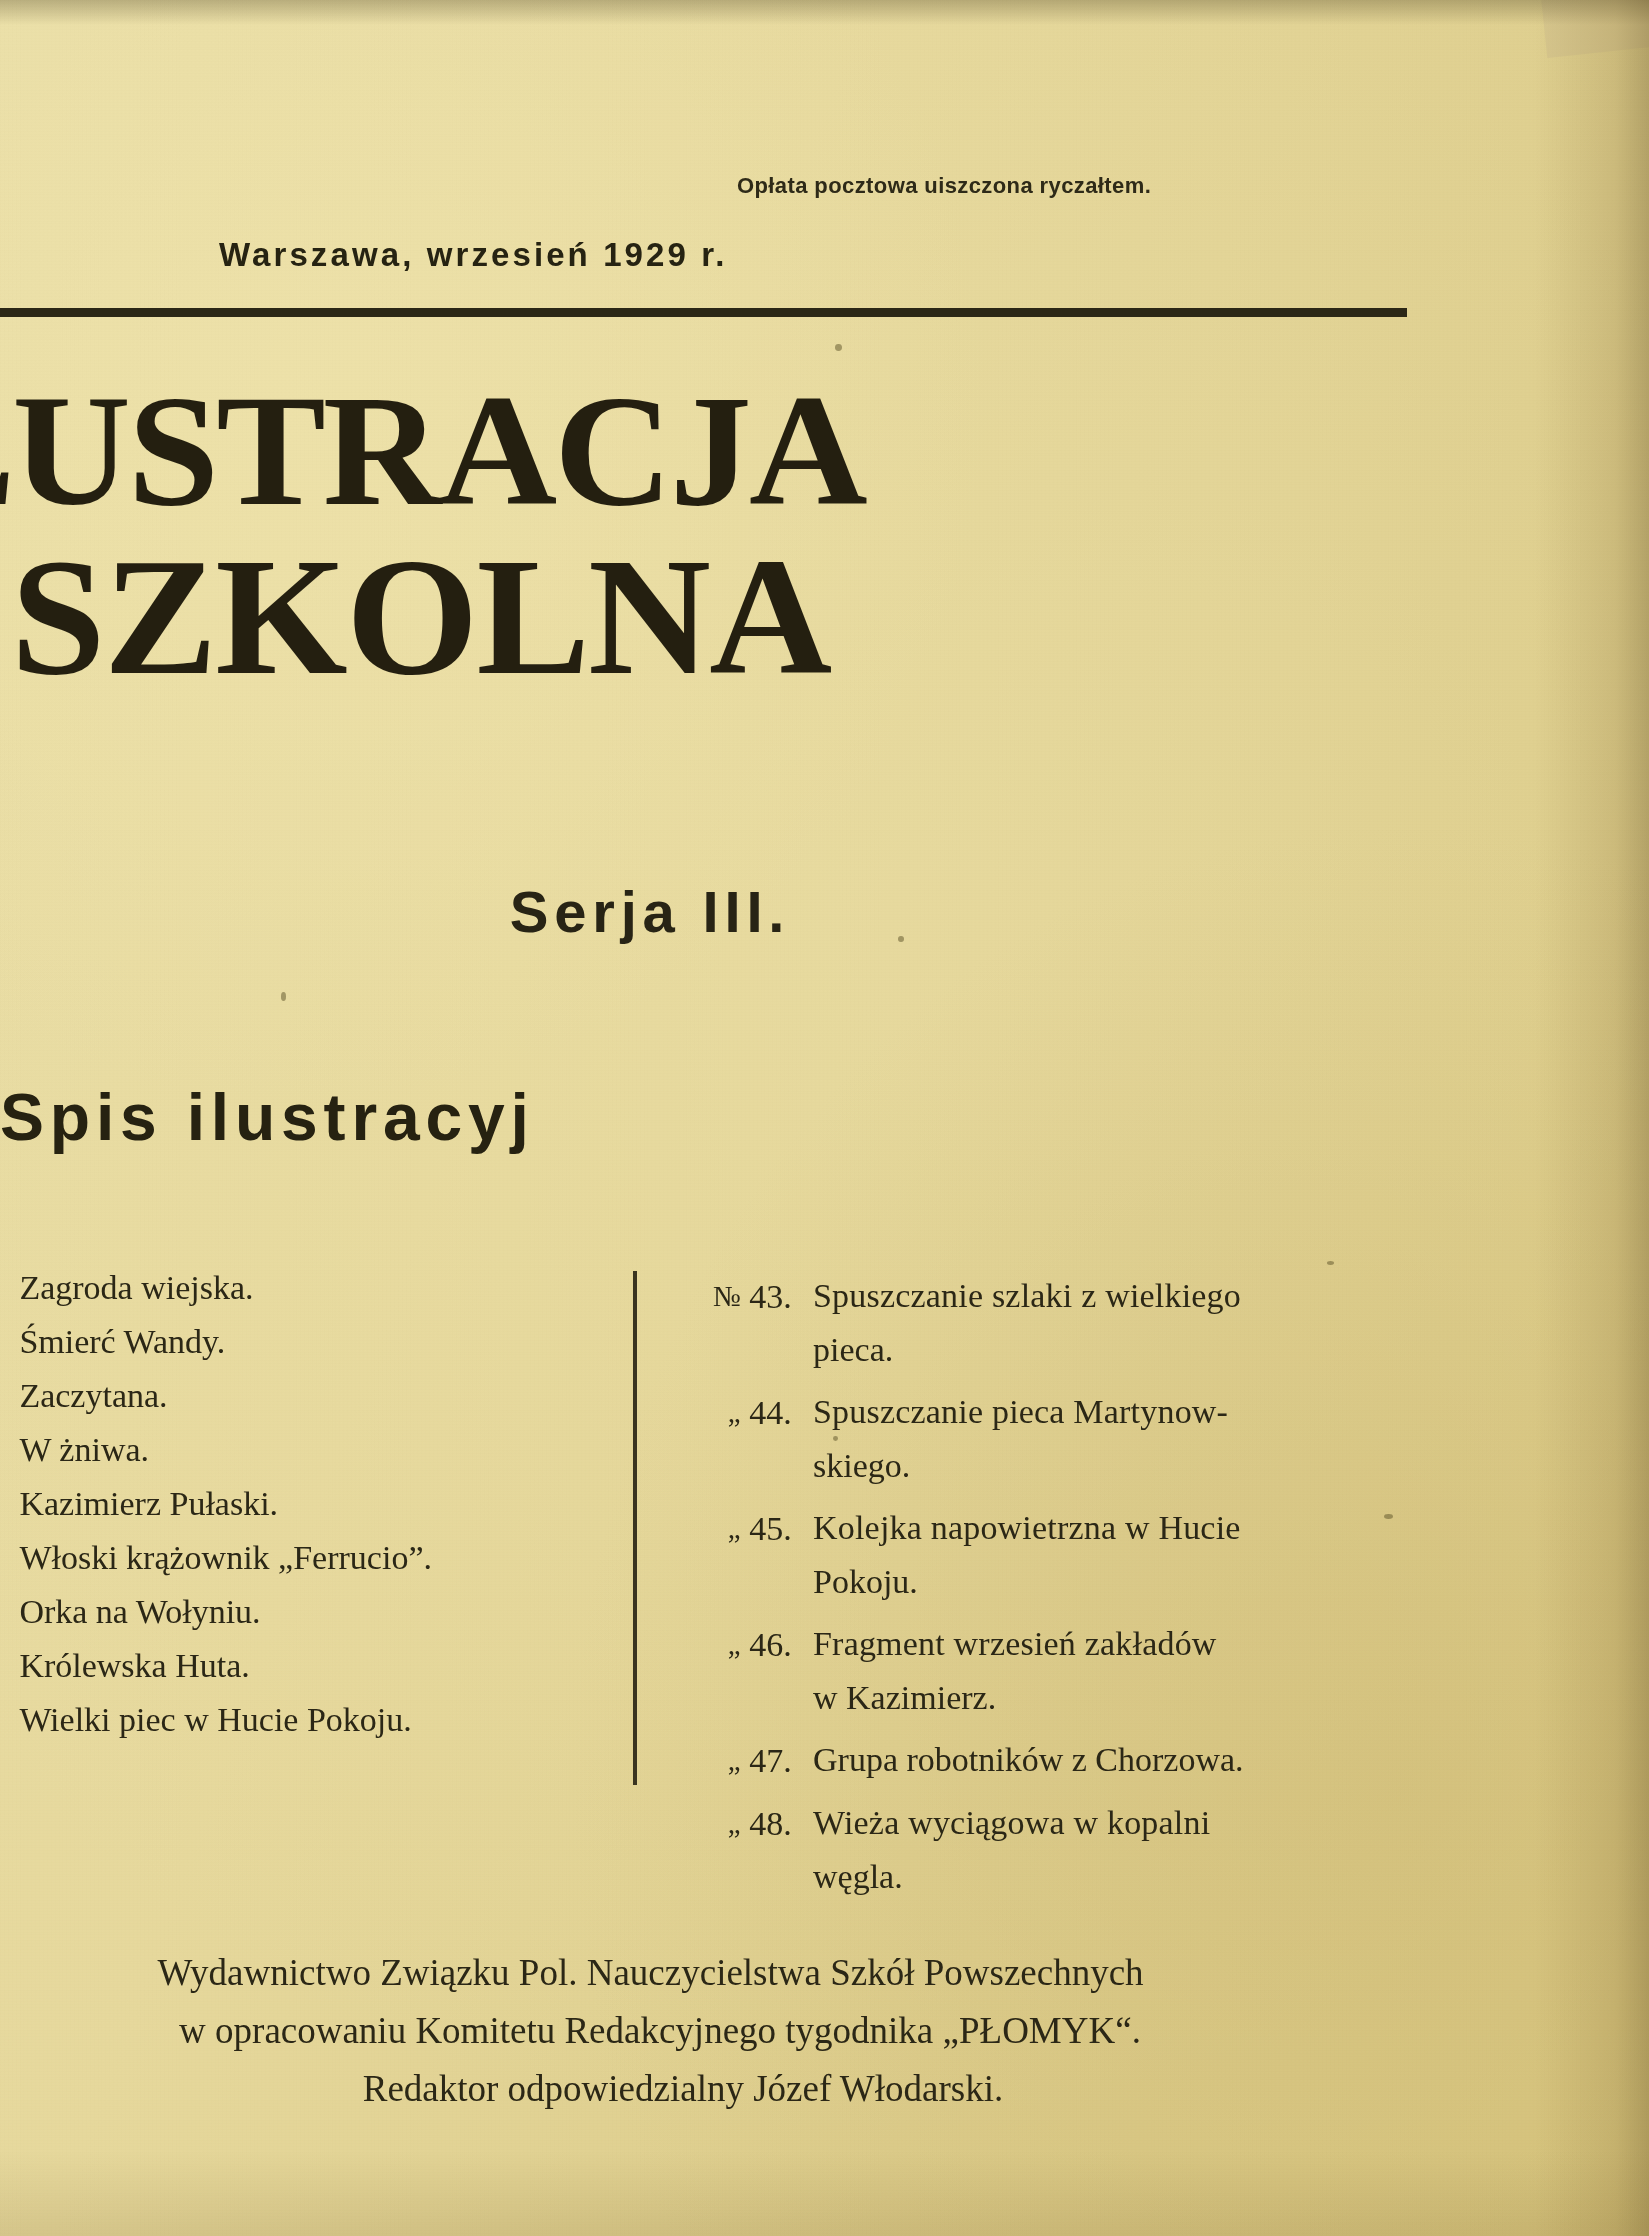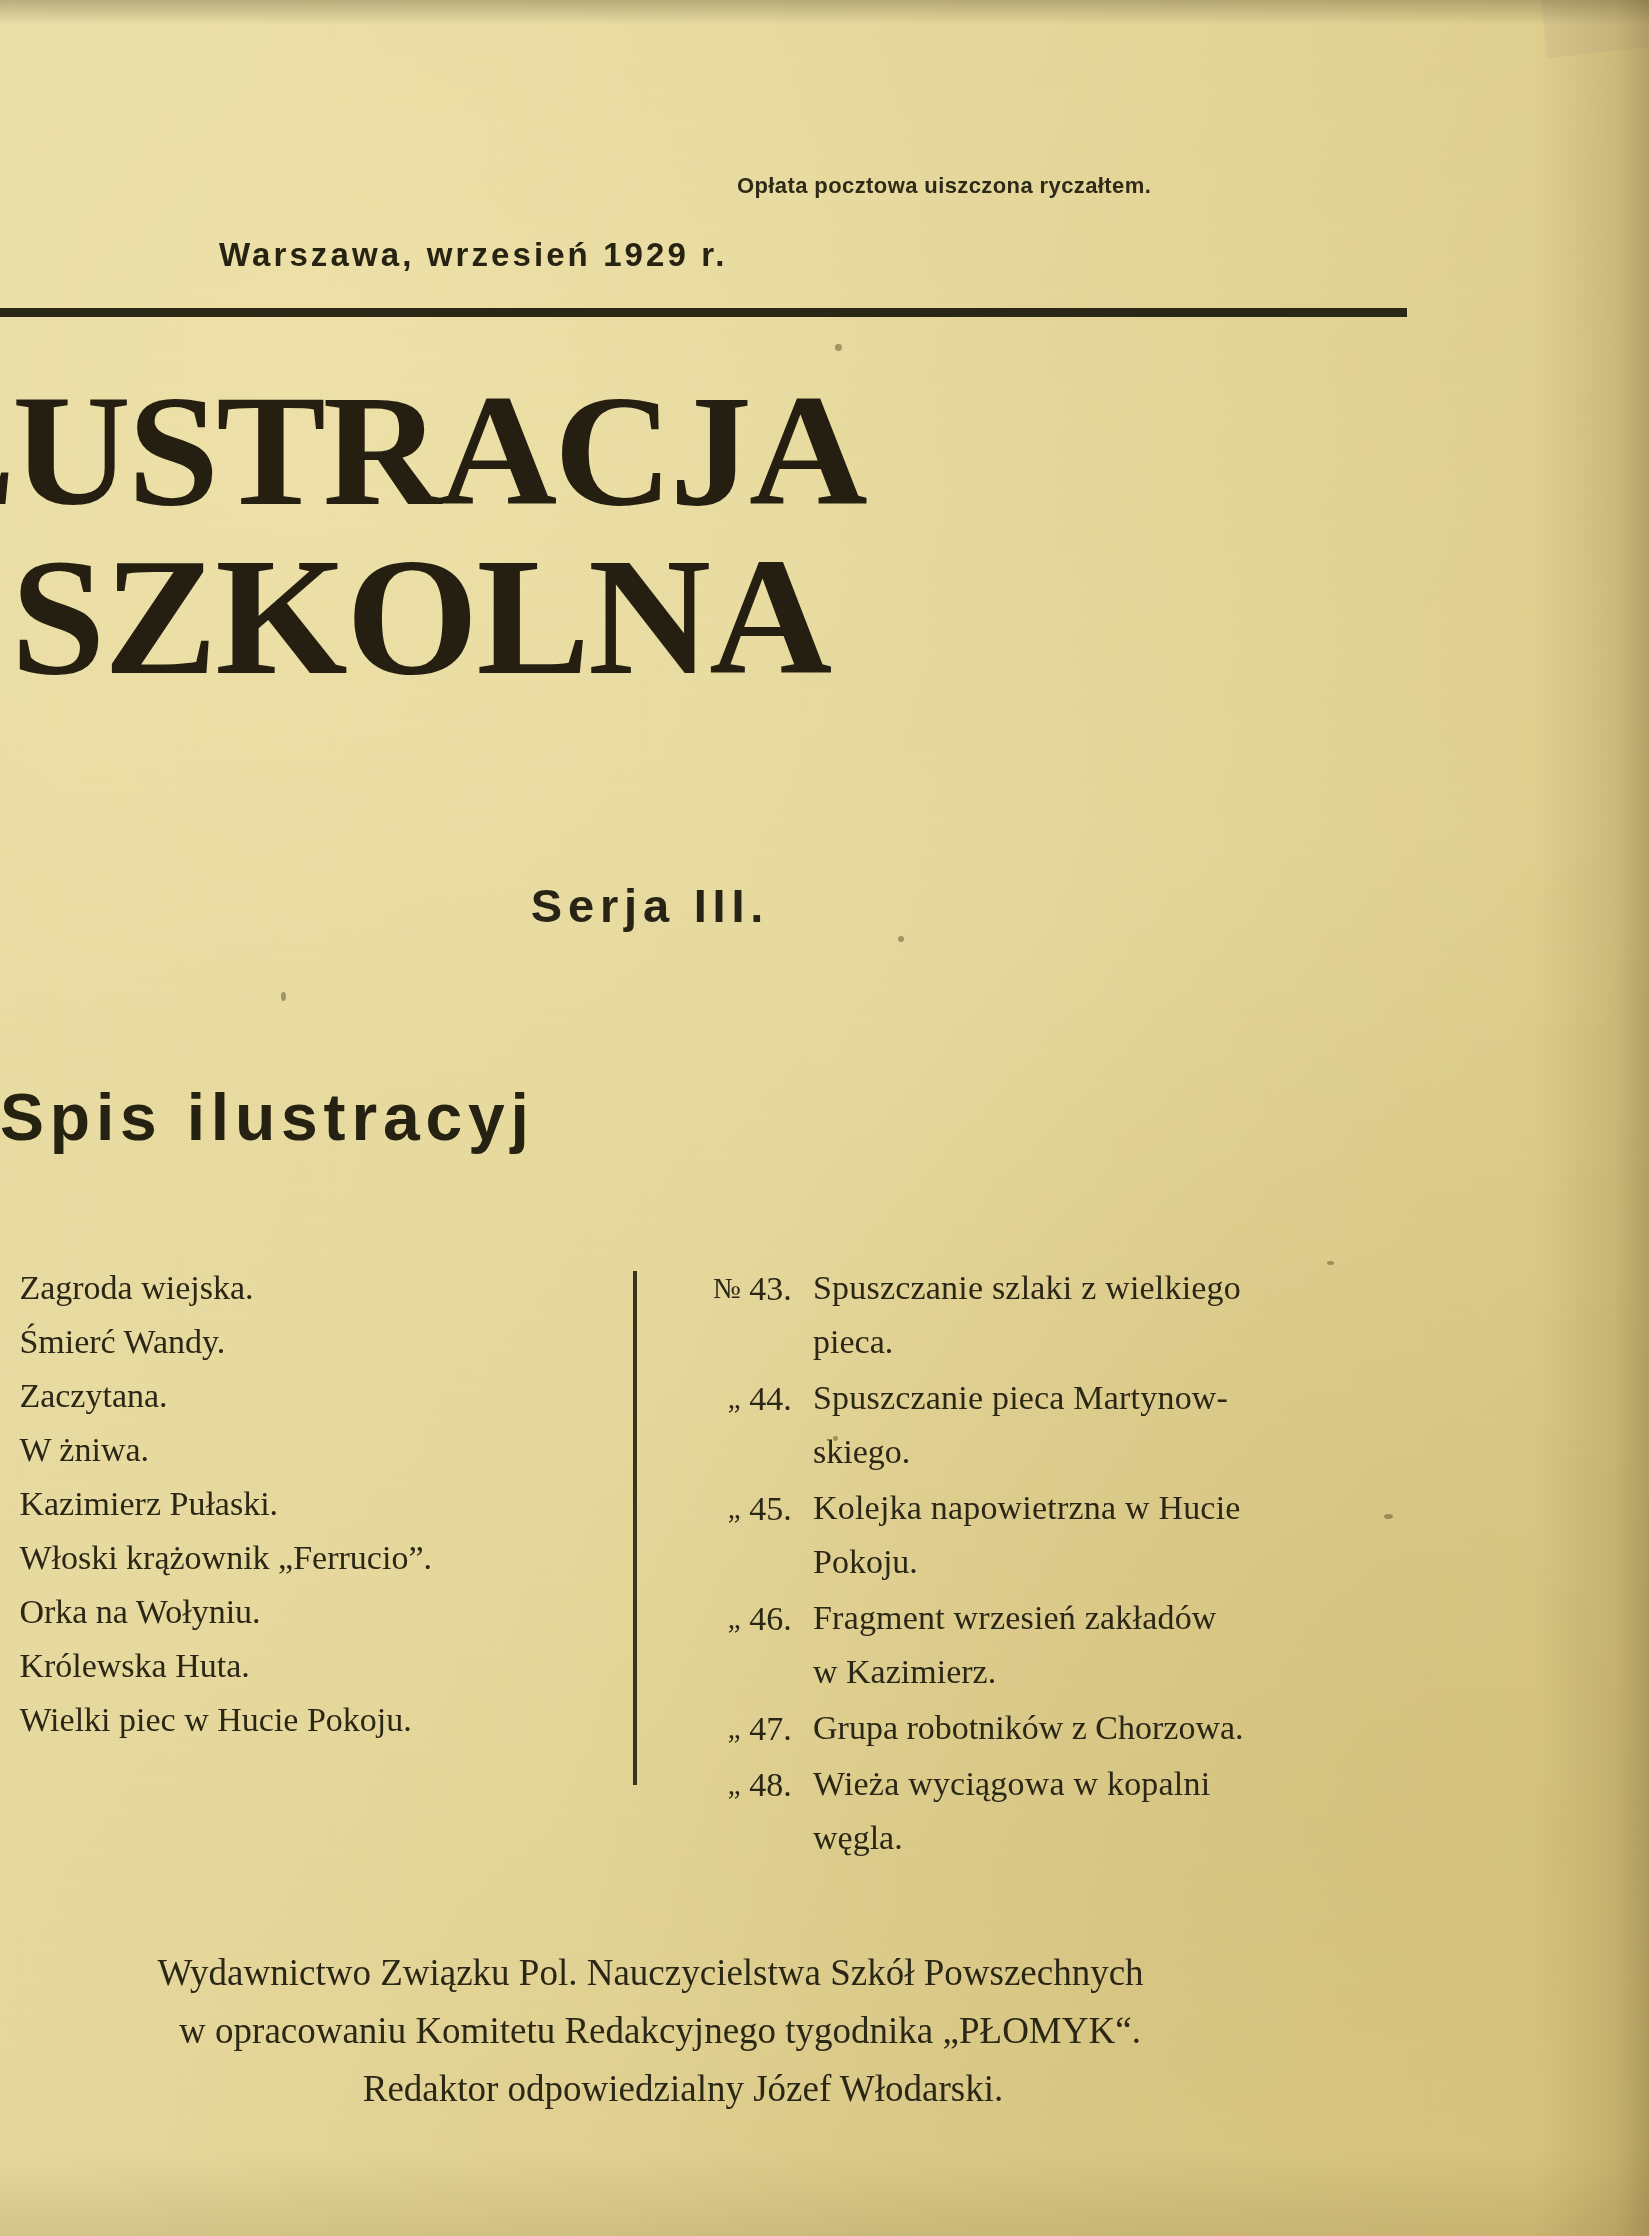--- a/index.html
+++ b/index.html
@@ -135,21 +135,21 @@
   }
 
   .serja {
     position: absolute;
     left: 0;
     top: 878px;
     width: 1300px;
     text-align: center;
     font-family: "Liberation Sans", sans-serif;
     font-weight: bold;
-    font-size: 47px;
+    font-size: 58px;
     letter-spacing: 5.8px;
     color: #282415;
   }
 
   .toc-title {
     position: absolute;
     left: 0;
     top: 1079px;
     width: 1300px;
     text-align: left;
@@ -193,20 +193,21 @@
   .col-right {
     position: absolute;
     left: 679px;
     top: 0;
     width: 718px;
   }
   .entry {
     display: flex;
     align-items: flex-start;
     margin-bottom: 1.9px;
+    margin-top: 8px;
   }
   .entry .num {
     width: 134px;
     flex: 0 0 134px;
     text-align: right;
     padding-right: 21.3px;
     font-size: 34px;
     line-height: 54px;
     color: #2b2716;
     white-space: nowrap;

